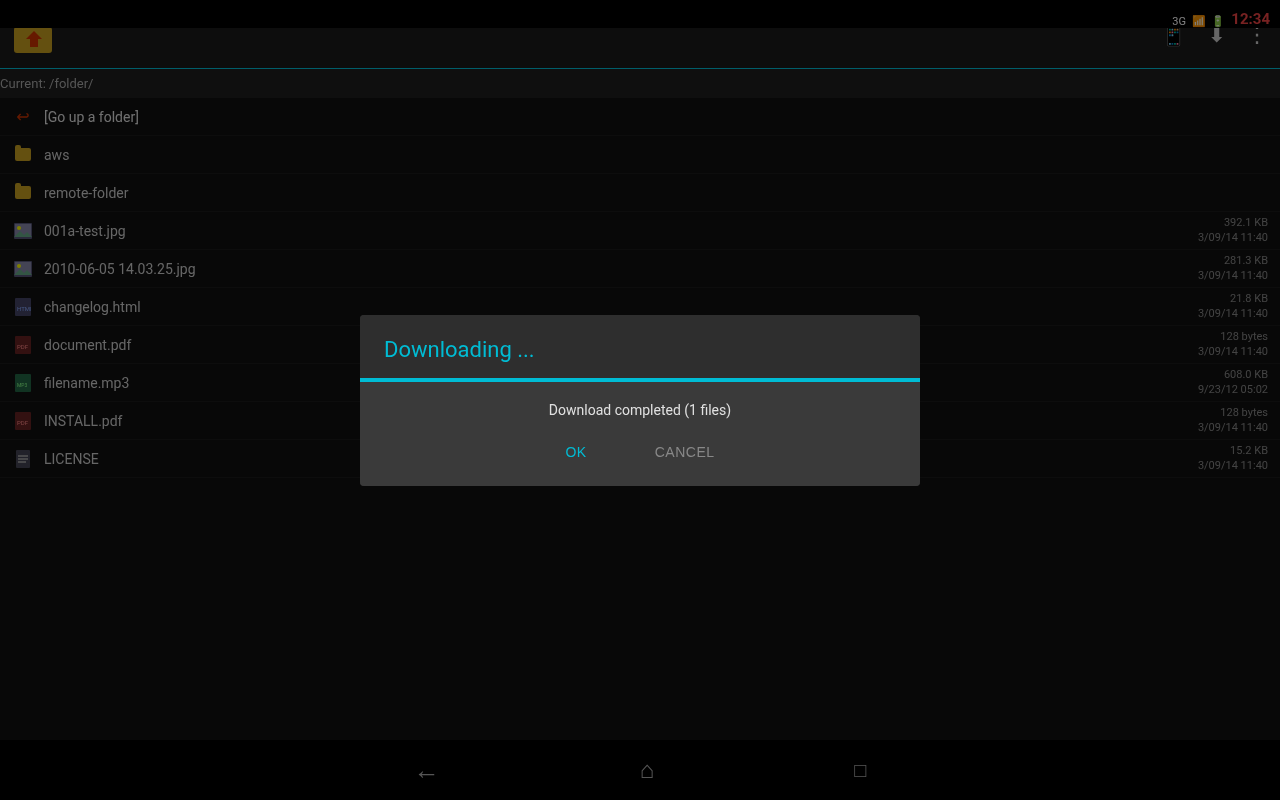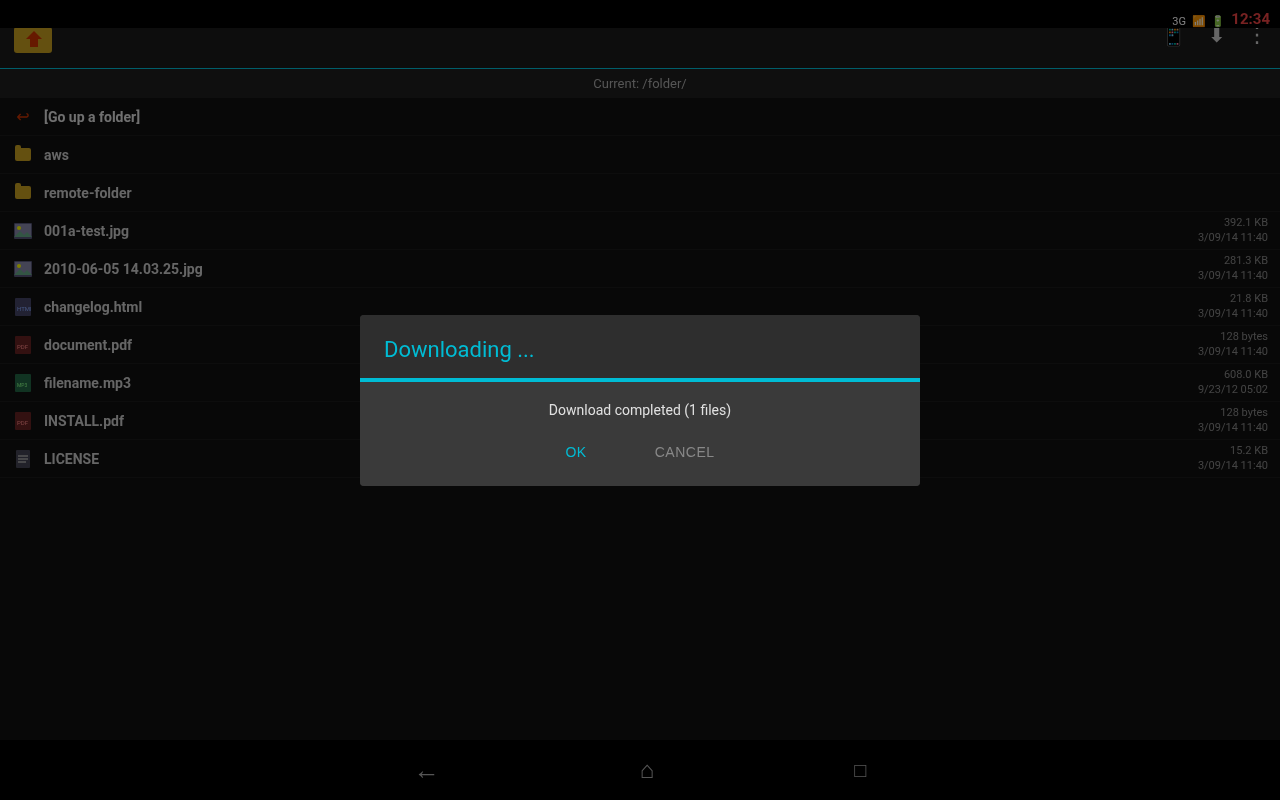--- a/index.html
+++ b/index.html
@@ -56,21 +56,21 @@
 
     
     #path-bar {
       position: absolute;
       top: 68px; left: 0; right: 0;
       height: 30px;
       background: #1e1e1e;
       border-top: 1px solid #00bcd4;
       display: flex;
       align-items: center;
-      justify-content: center;
+      justify-content: flex-start;
     }
     #path-bar span {
       color: #aaa;
       font-size: 13px;
     }
 
     
     #file-list {
       position: absolute;
       top: 98px; left: 0; right: 0;
@@ -93,21 +93,21 @@
     .file-icon {
       width: 22px;
       height: 22px;
       margin-right: 10px;
       flex-shrink: 0;
       display: flex;
       align-items: center;
       justify-content: center;
       font-size: 14px;
     }
-    .file-name { flex: 1; font-weight: bold; }
+    .file-name { flex: 1; }
     .file-meta {
       text-align: right;
       font-size: 11px;
       color: #888;
       line-height: 1.3;
     }
     .icon-folder-small {
       width: 16px;
       height: 13px;
       background: #c8a020;

